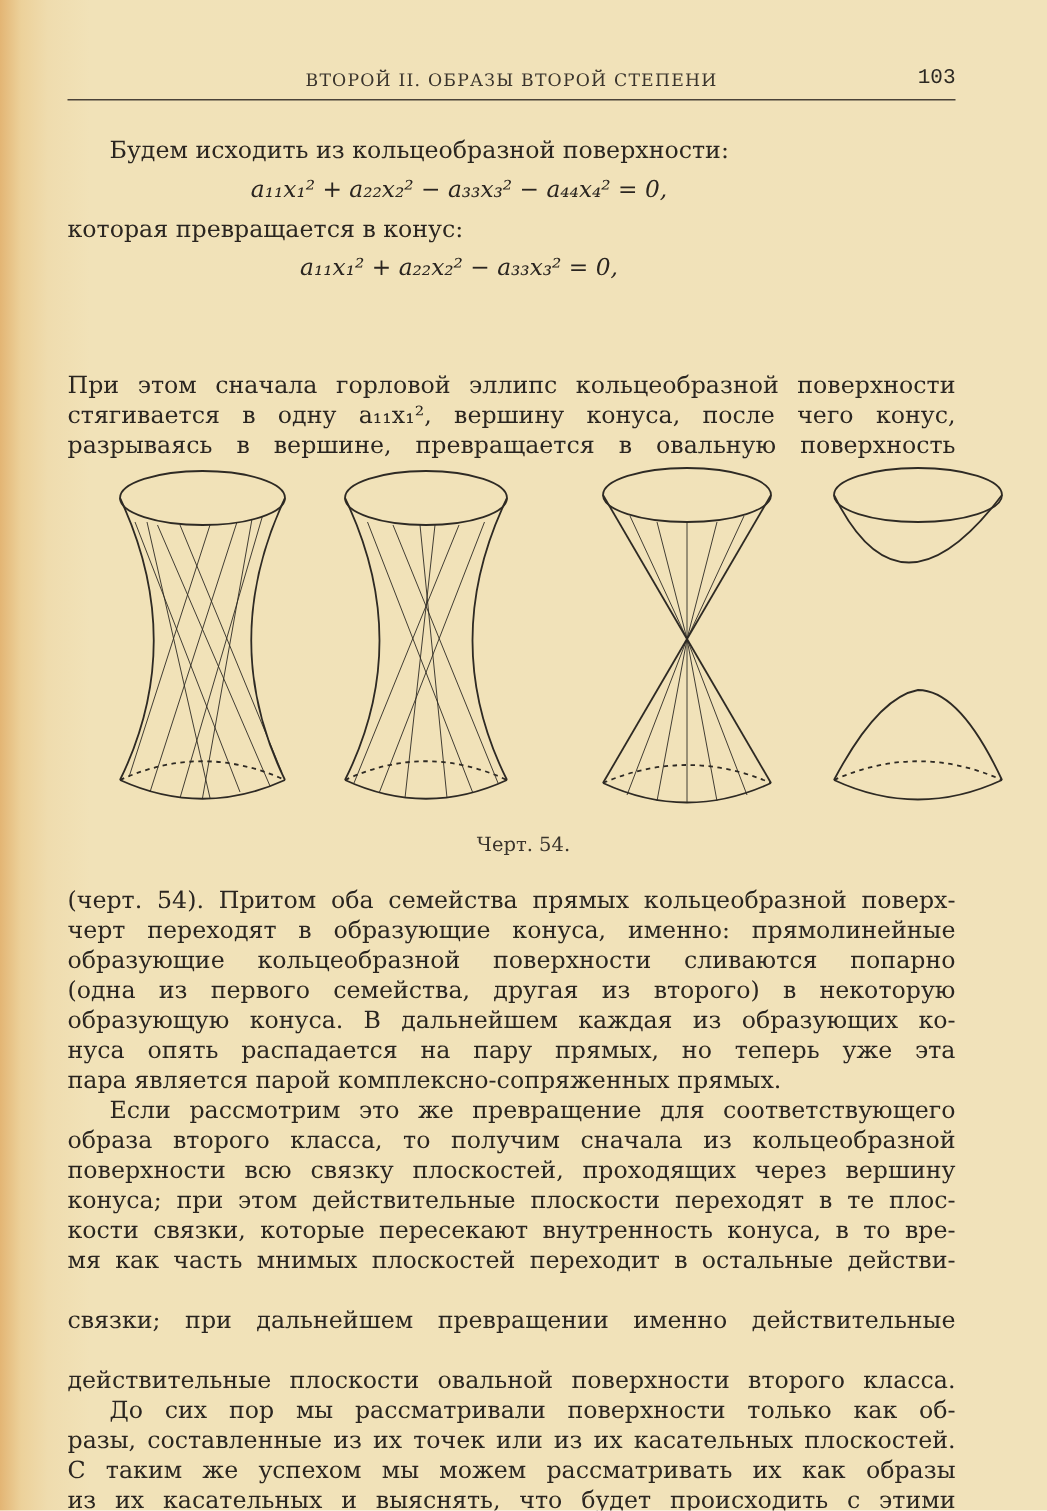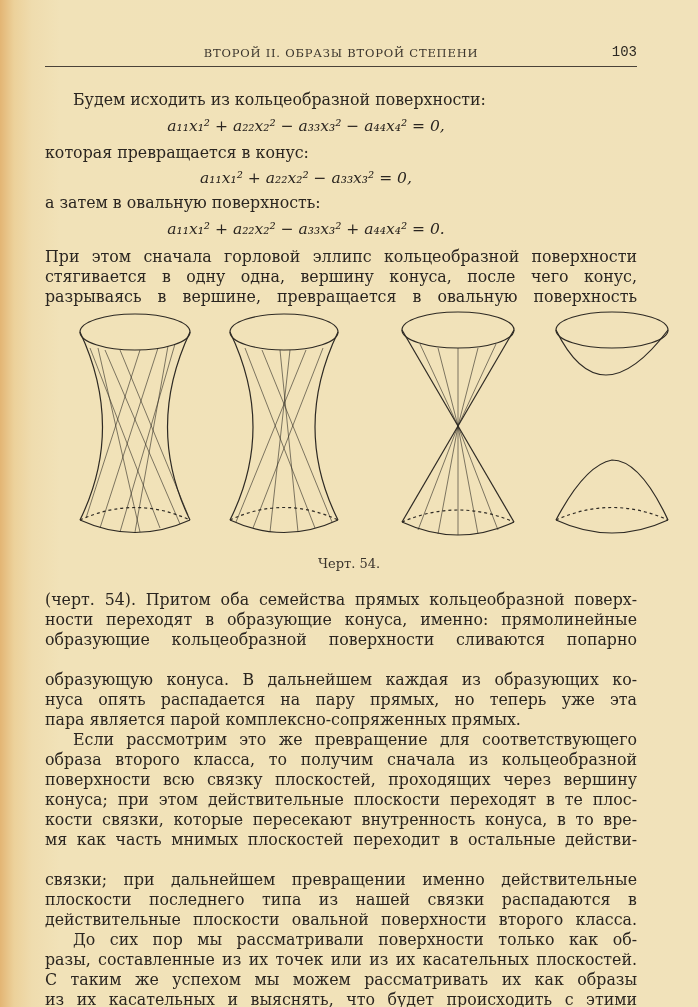--- a/index.html
+++ b/index.html
@@ -34,25 +34,23 @@
   <div class="header">
     <div class="title">ВТОРОЙ II. ОБРАЗЫ ВТОРОЙ СТЕПЕНИ</div>
     <div class="num">103</div>
   </div>
   <div class="rule"></div>
 
   <div class="line last indent" style="top:90px">Будем исходить из кольцеобразной поверхности:</div>
   <div class="formula" style="top:117px">a₁₁x₁² + a₂₂x₂² − a₃₃x₃² − a₄₄x₄² = 0,</div>
   <div class="line last" style="top:143px">которая превращается в конус:</div>
   <div class="formula" style="top:169px">a₁₁x₁² + a₂₂x₂² − a₃₃x₃² = 0,</div>
-  <div class="line last" style="top:193px">а затем в овальную поверхность:</div>
-  <div class="formula" style="top:220px">a₁₁x₁² + a₂₂x₂² − a₃₃x₃² + a₄₄x₄² = 0.</div>
 
   <div class="line" style="top:247px">При этом сначала горловой эллипс кольцеобразной поверхности</div>
-  <div class="line" style="top:267px">стягивается в одну одна, вершину конуса, после чего конус,</div>
+  <div class="line" style="top:267px">стягивается в одну a₁₁x₁², вершину конуса, после чего конус,</div>
   <div class="line" style="top:287px">разрываясь в вершине, превращается в овальную поверхность</div>
 
   <div class="fig">
     <svg viewBox="0 0 640 236">
       <g fill="none" stroke="#2e2a24" stroke-width="1.2">
 
         <g>
           <ellipse cx="95" cy="22" rx="55" ry="18"></ellipse>
           <path d="M40 22 Q85 118 40 210"></path>
           <path d="M150 22 Q105 118 150 210"></path>
@@ -115,33 +113,33 @@
           <path d="M516 210 Q572 236 628 210"></path>
           <path d="M516 210 Q572 185 628 210" stroke-dasharray="3 3"></path>
         </g>
       </g>
     </svg>
   </div>
 
   <div class="caption">Черт. 54.</div>
 
   <div class="line" style="top:590px">(черт. 54). Притом оба семейства прямых кольцеобразной поверх-</div>
-  <div class="line" style="top:610px">ности переходят в образующие конуса, именно: прямолинейные</div>
+  <div class="line" style="top:610px">черт переходят в образующие конуса, именно: прямолинейные</div>
   <div class="line" style="top:630px">образующие кольцеобразной поверхности сливаются попарно</div>
+  <div class="line" style="top:650px">(одна из первого семейства, другая из второго) в некоторую</div>
   <div class="line" style="top:670px">образующую конуса. В дальнейшем каждая из образующих ко-</div>
   <div class="line" style="top:690px">нуса опять распадается на пару прямых, но теперь уже эта</div>
   <div class="line last" style="top:710px">пара является парой комплексно-сопряженных прямых.</div>
 
   <div class="line indent" style="top:730px">Если рассмотрим это же превращение для соответствующего</div>
   <div class="line" style="top:750px">образа второго класса, то получим сначала из кольцеобразной</div>
   <div class="line" style="top:770px">поверхности всю связку плоскостей, проходящих через вершину</div>
   <div class="line" style="top:790px">конуса; при этом действительные плоскости переходят в те плос-</div>
   <div class="line" style="top:810px">кости связки, которые пересекают внутренность конуса, в то вре-</div>
   <div class="line" style="top:830px">мя как часть мнимых плоскостей переходит в остальные действи-</div>
   <div class="line" style="top:870px">связки; при дальнейшем превращении именно действительные</div>
-  <div class="line" style="top:890px">плоскости последнего типа из нашей связки распадаются в</div>
   <div class="line" style="top:910px">действительные плоскости овальной поверхности второго класса.</div>
 
   <div class="line indent" style="top:930px">До сих пор мы рассматривали поверхности только как об-</div>
   <div class="line" style="top:970px">С таким же успехом мы можем рассматривать их как образы</div>
   <div class="line" style="top:950px">разы, составленные из их точек или из их касательных плоскостей.</div>
   <div class="line" style="top:990px">из их касательных и выяснять, что будет происходить с этими</div>
 </div>
 
 </body></html>

